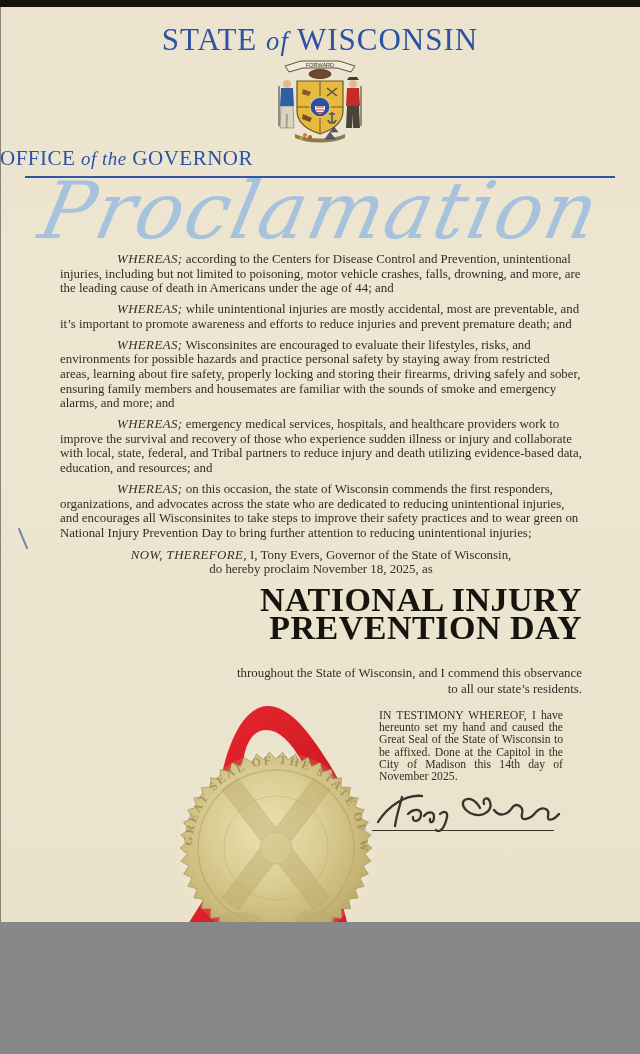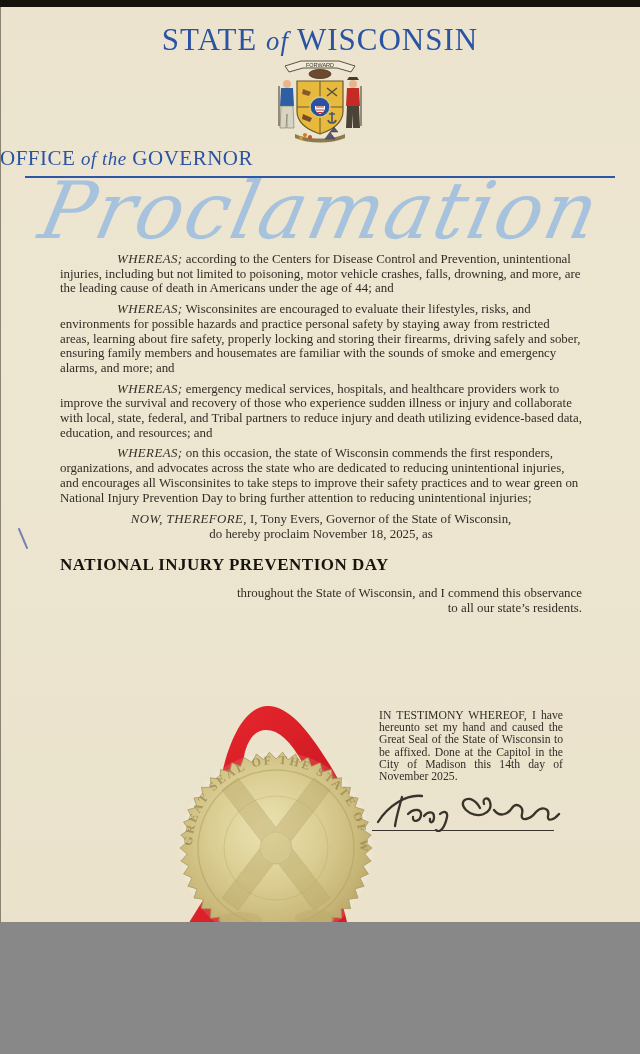--- a/index.html
+++ b/index.html
@@ -19,22 +19,22 @@
   .rule{position:absolute;top:176px;left:25px;width:590px;height:2px;background:#2f57a6;}
 
   .script-title{position:absolute;top:170px;left:0;width:100%;text-align:center;
         font-family:"DejaVu Serif",serif;font-style:italic;font-size:79px;line-height:1.05;
         color:#a6c2dc;transform:skewX(-12deg);letter-spacing:2px;}
 
   .content{position:absolute;left:60px;top:252px;width:522px;font-size:12.9px;line-height:14.7px;}
   .para{margin:0 0 6px 0;text-indent:57px;}
   .lead{font-style:italic;letter-spacing:.4px;}
   .therefore{text-align:center;margin-top:7px;}
-  .proclaimed-title{text-align:left;font-size:17px;font-weight:bold;letter-spacing:.5px;
-        color:#17140f;margin:9px 0 7px 0;line-height:28px;}
+  .proclaimed-title{text-align:right;font-size:34px;font-weight:bold;letter-spacing:.5px;
+        color:#17140f;margin:9px 0 24px 0;line-height:28px;}
   .closing{text-align:right;line-height:15.5px;}
 
   .seal-wrap{position:absolute;left:150px;top:690px;}
   .testimony{position:absolute;left:379px;top:710px;width:184px;font-size:11.7px;
         line-height:12.2px;text-align:justify;}
   .gov-sig{position:absolute;left:372px;top:784px;}
   .gov-line{position:absolute;left:372px;top:830px;width:182px;border-top:1.4px solid #3a352c;}
   .gov-names{position:absolute;left:372px;top:833px;width:182px;text-align:center;
         font-size:12.8px;line-height:15px;letter-spacing:.3px;}
   .by-gov{position:absolute;left:78px;top:931px;font-size:13.2px;}
@@ -95,20 +95,21 @@
   </div>
 
   <div class="office-title"><span>OFFICE</span> <span class="of">of the</span> <span>GOVERNOR</span></div>
   <div class="rule"></div>
 
   <div class="script-title">Proclamation</div>
 
   <div class="content">
     <div id="paras">
         <p class="para"><span class="lead">WHEREAS;</span> according to the Centers for Disease Control and Prevention, unintentional injuries, including but not limited to poisoning, motor vehicle crashes, falls, drowning, and more, are the leading cause of death in Americans under the age of 44; and</p>
+        <p class="para"><span class="lead">WHEREAS;</span> while unintentional injuries are mostly accidental, most are preventable, and it’s important to promote awareness and efforts to reduce injuries and prevent premature death; and</p>
         <p class="para"><span class="lead">WHEREAS;</span> Wisconsinites are encouraged to evaluate their lifestyles, risks, and environments for possible hazards and practice personal safety by staying away from restricted areas, learning about fire safety, properly locking and storing their firearms, driving safely and sober, ensuring family members and housemates are familiar with the sounds of smoke and emergency alarms, and more; and</p>
         <p class="para"><span class="lead">WHEREAS;</span> emergency medical services, hospitals, and healthcare providers work to improve the survival and recovery of those who experience sudden illness or injury and collaborate with local, state, federal, and Tribal partners to reduce injury and death utilizing evidence-based data, education, and resources; and</p>
         <p class="para"><span class="lead">WHEREAS;</span> on this occasion, the state of Wisconsin commends the first responders, organizations, and advocates across the state who are dedicated to reducing unintentional injuries, and encourages all Wisconsinites to take steps to improve their safety practices and to wear green on National Injury Prevention Day to bring further attention to reducing unintentional injuries;</p>
       </div>
     <div class="therefore">
       <span class="lead">NOW, THEREFORE,</span><span> I, Tony Evers, Governor of the State of Wisconsin,</span><br>
       <span>do hereby proclaim November 18, 2025, as</span>
     </div>
     <div class="proclaimed-title">NATIONAL INJURY PREVENTION DAY</div>
     <div class="closing">

